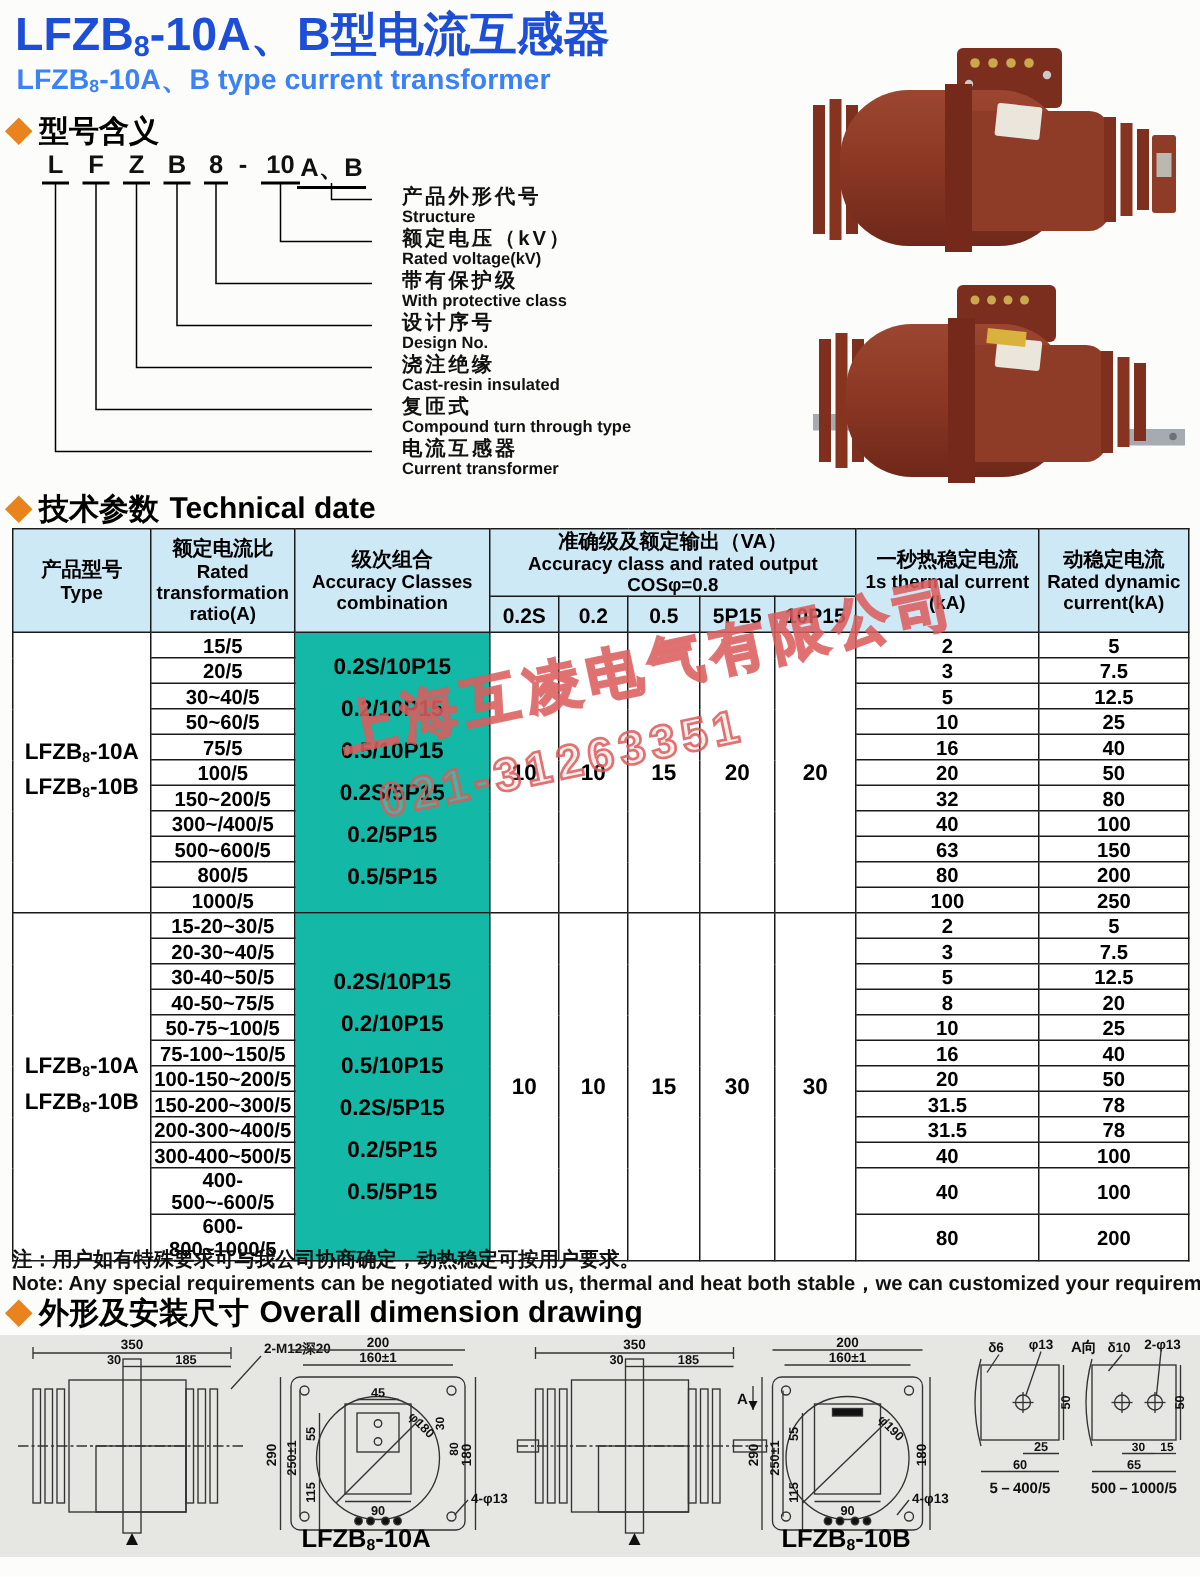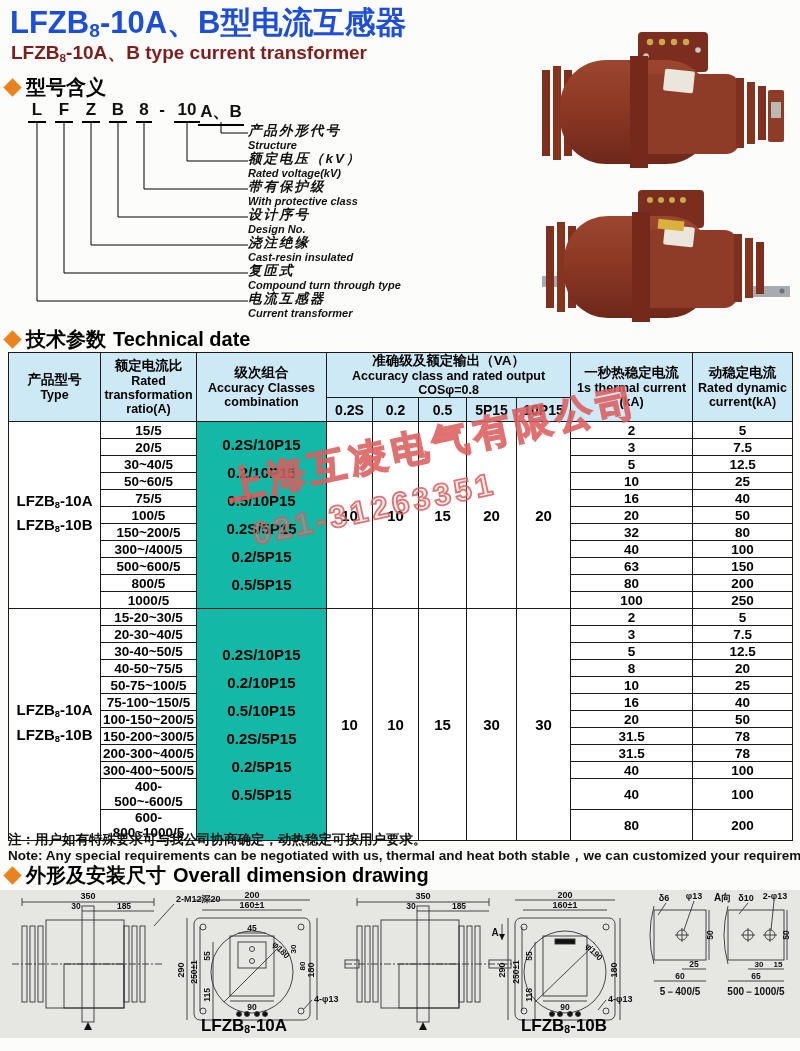--- a/index.html
+++ b/index.html
@@ -1,31 +1,31 @@
 <!DOCTYPE html>
 <html><head>
 <meta charset="utf-8">
 <style>
   html,body{margin:0;padding:0;background:#fff;}
   .page{position:relative;width:800px;height:1051px;background:#fcfcfa;overflow:hidden;
         font-family:"Liberation Sans",sans-serif;color:#111;}
   .sub8{font-size:62%;vertical-align:-0.22em;}
   
   .title{position:absolute;left:10px;top:2px;font-size:31px;font-weight:bold;color:#1d4ed8;white-space:nowrap;}
-  .subtitle{position:absolute;left:11px;top:40px;font-size:19px;font-weight:bold;color:#7f1d1d;white-space:nowrap;}
+  .subtitle{position:absolute;left:11px;top:40px;font-size:19px;font-weight:bold;color:#3b82f6;white-space:nowrap;}
   
   .sec{position:absolute;display:flex;align-items:center;gap:7px;font-size:20px;font-weight:bold;color:#000;white-space:nowrap;}
   .diamond{width:13px;height:13px;background:#e8831d;transform:rotate(45deg);flex:0 0 13px;}
   .sec1{left:6px;top:74px;} .sec2{left:6px;top:326px;} .sec3{left:6px;top:862px;}
   
   .code-ch{position:absolute;top:100px;font-size:17px;font-weight:bold;text-align:center;
            border-bottom:2px solid #000;padding-bottom:1px;white-space:nowrap;}
   .nounder{border-bottom:2px solid transparent;}
   #conn{position:absolute;left:0;top:122px;}
-  #legend{position:absolute;left:248px;top:124px;width:300px;font-style:italic;}
+  #legend{position:absolute;left:268px;top:124px;width:300px;}
   .lg-pair{height:28px;overflow:visible;}
   .lg-cn{font-size:13.5px;font-weight:bold;line-height:14px;letter-spacing:2px;}
   .lg-en{font-size:11px;font-weight:bold;line-height:14px;}
   
   #photos{position:absolute;left:540px;top:30px;}
   
   #tech-table{position:absolute;left:8px;top:352px;width:784px;border-collapse:collapse;table-layout:fixed;}
   #tech-table th,#tech-table td{border:1px solid #1a1a1a;padding:0;text-align:center;font-weight:bold;color:#000;}
   #tech-table thead th{background:#cde9f6;}
   .h-cn{font-size:13.5px;line-height:16px;}

